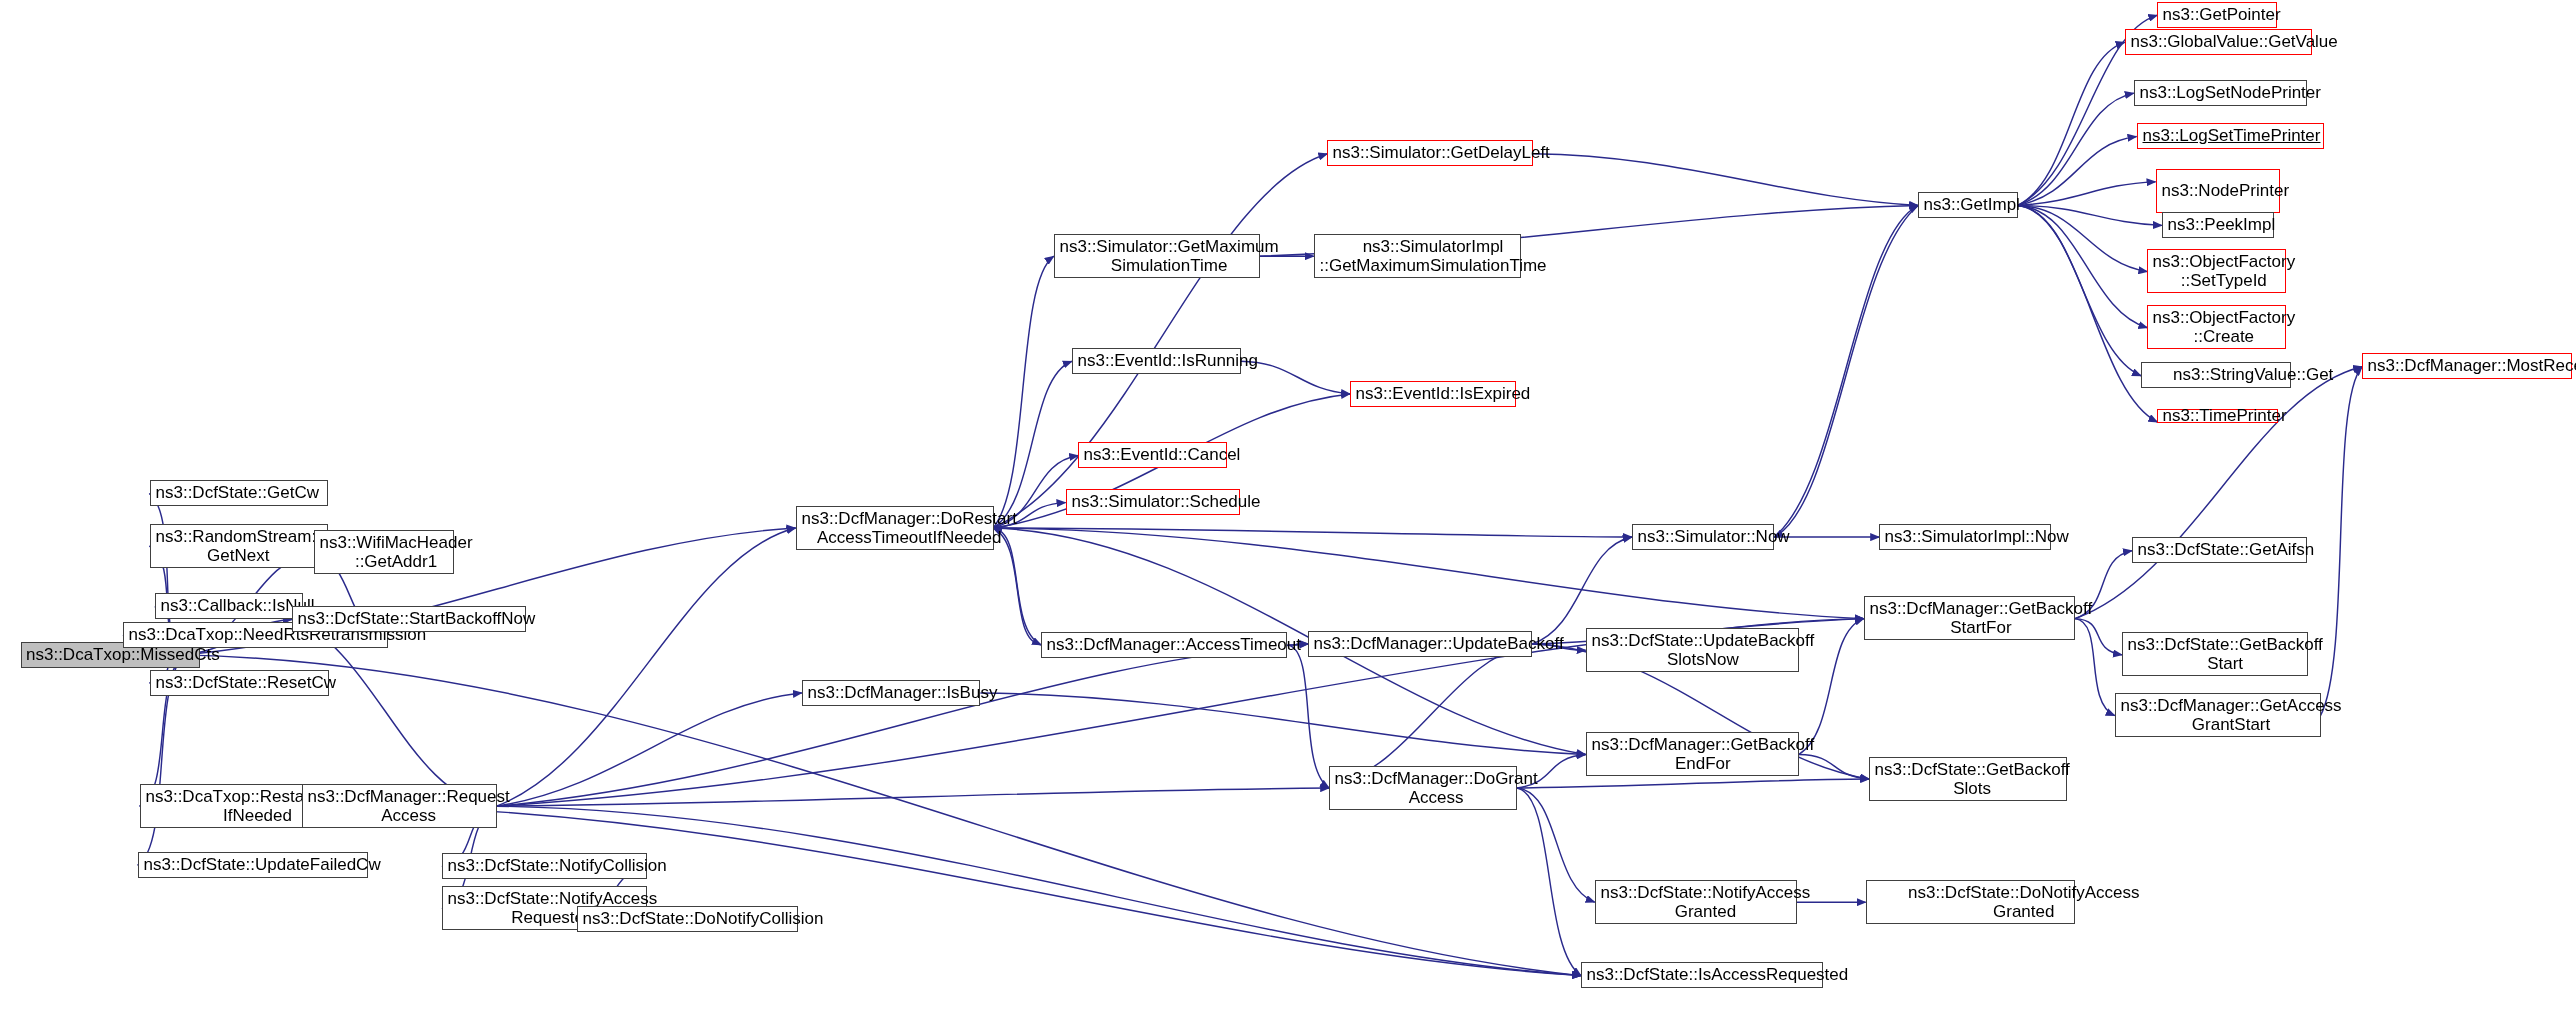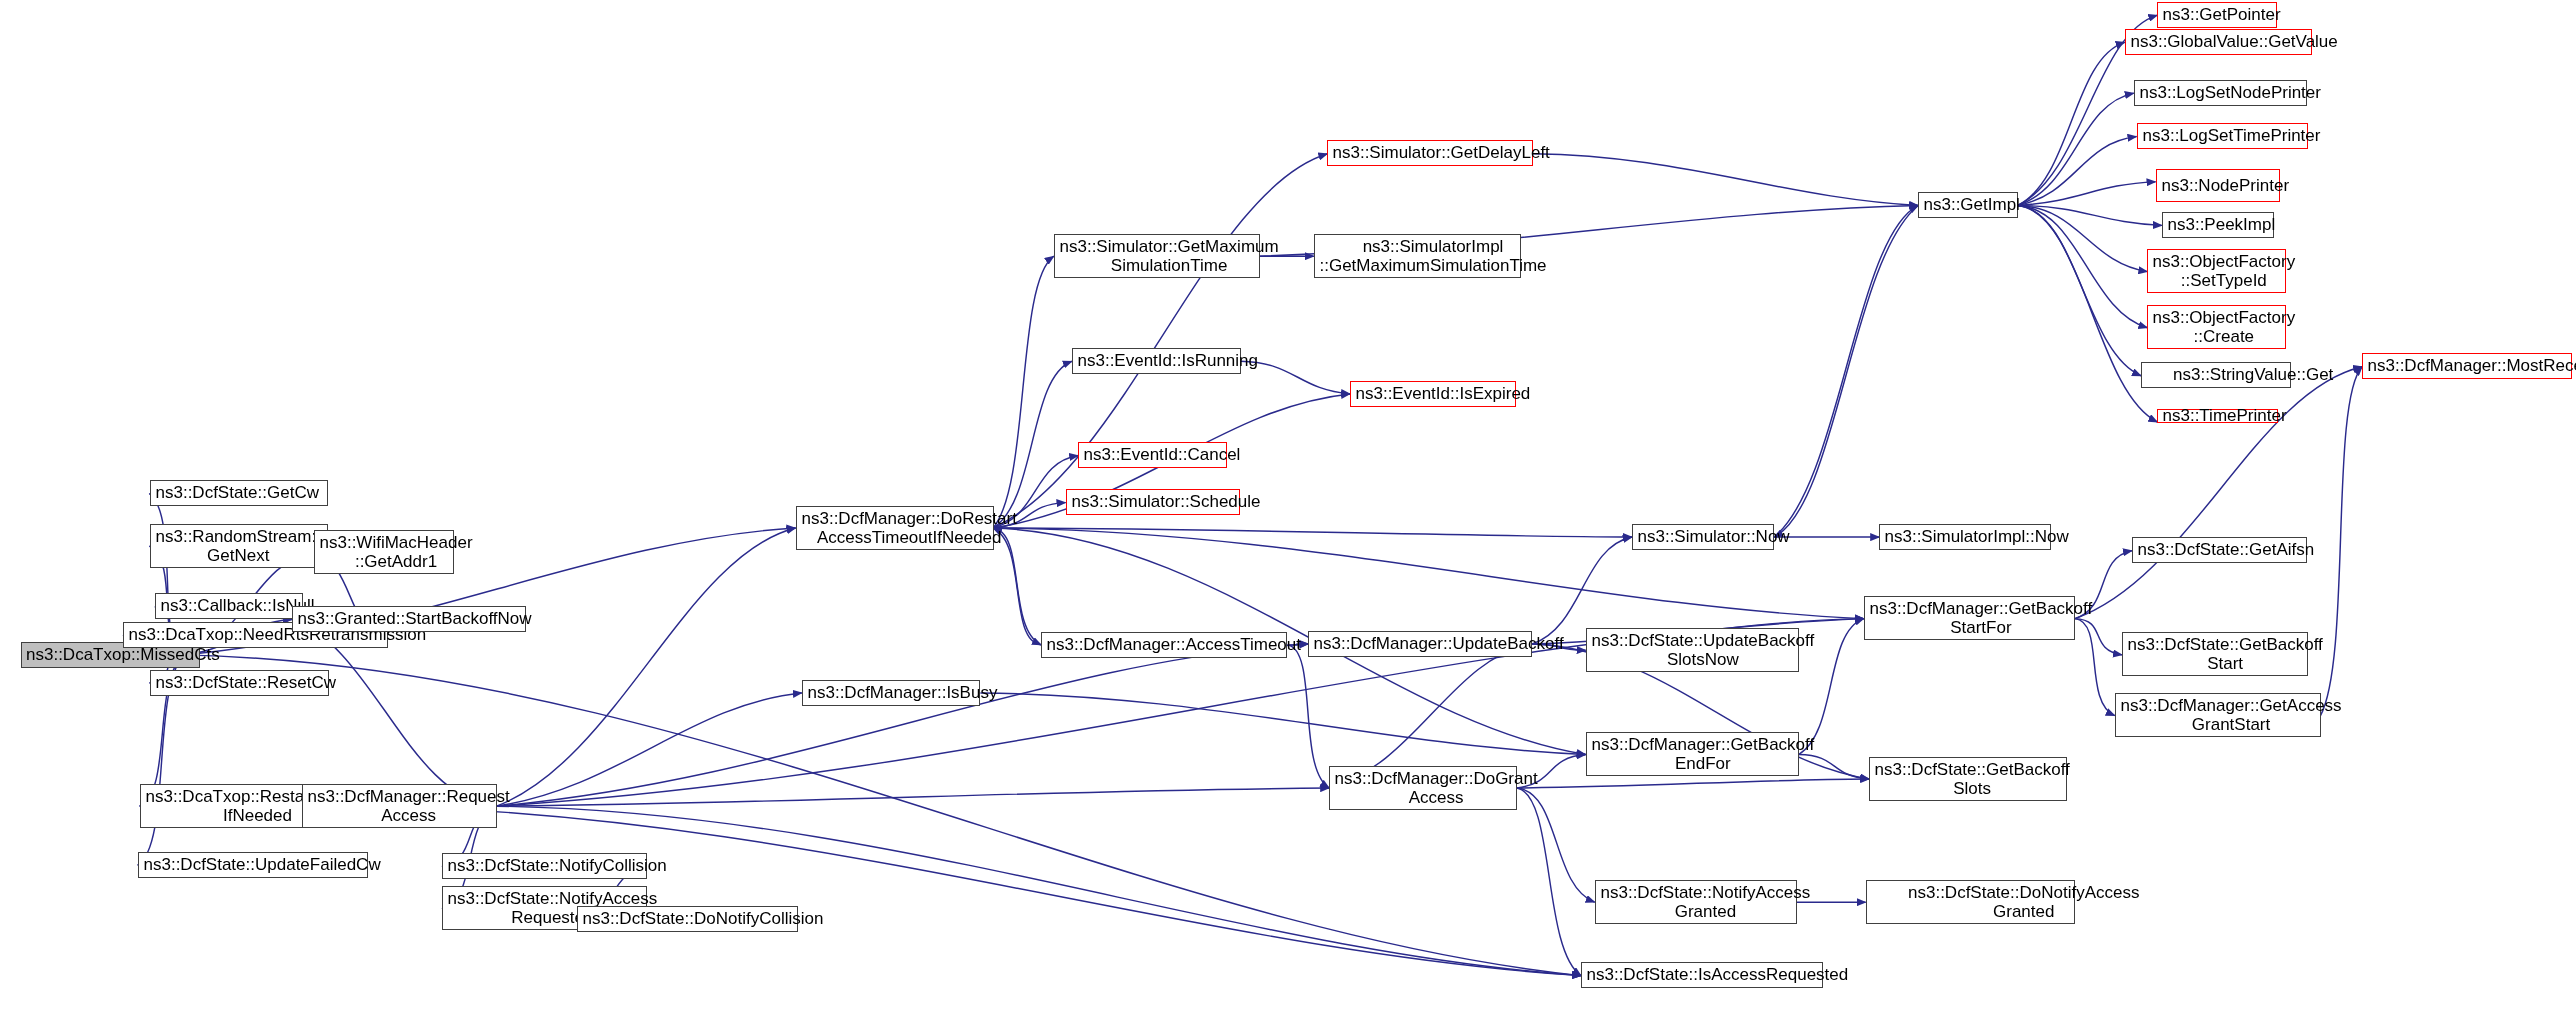--- a/index.html
+++ b/index.html
@@ -104,21 +104,21 @@
       <div class="node" style="left: 150px; top: 524px; width: 178px; height: 44px;"><span>ns3::RandomStream::
 GetNext</span></div>
       <div class="node" style="left: 155px; top: 593px; width: 148px; height: 26px;"><span>ns3::Callback::IsNull</span></div>
       <div class="node" style="left: 123px; top: 622px; width: 265px; height: 26px;"><span>ns3::DcaTxop::NeedRtsRetransmission</span></div>
       <div class="node" style="left: 150px; top: 670px; width: 179px; height: 26px;"><span>ns3::DcfState::ResetCw</span></div>
       <div class="node" style="left: 140px; top: 784px; width: 227px; height: 44px;"><span>ns3::DcaTxop::RestartAccess
 IfNeeded</span></div>
       <div class="node" style="left: 138px; top: 852px; width: 230px; height: 26px;"><span>ns3::DcfState::UpdateFailedCw</span></div>
       <div class="node" style="left: 314px; top: 530px; width: 140px; height: 44px;"><span>ns3::WifiMacHeader
 ::GetAddr1</span></div>
-      <div class="node" style="left: 292px; top: 606px; width: 234px; height: 26px;"><span>ns3::Granted::StartBackoffNow</span></div>
+      <div class="node" style="left: 292px; top: 606px; width: 234px; height: 26px;"><span>ns3::DcfState::StartBackoffNow</span></div>
       <div class="node" style="left: 302px; top: 784px; width: 195px; height: 44px;"><span>ns3::DcfManager::Request
 Access</span></div>
       <div class="node" style="left: 442px; top: 853px; width: 205px; height: 26px;"><span>ns3::DcfState::NotifyCollision</span></div>
       <div class="node" style="left: 442px; top: 886px; width: 205px; height: 44px;"><span>ns3::DcfState::NotifyAccess
 Requested</span></div>
       <div class="node" style="left: 796px; top: 506px; width: 198px; height: 44px;"><span>ns3::DcfManager::DoRestart
 AccessTimeoutIfNeeded</span></div>
       <div class="node" style="left: 1054px; top: 234px; width: 206px; height: 44px;"><span>ns3::Simulator::GetMaximum
 SimulationTime</span></div>
       <div class="node" style="left: 1072px; top: 348px; width: 169px; height: 26px;"><span>ns3::EventId::IsRunning</span></div>
@@ -146,22 +146,22 @@
       <div class="node" style="left: 1879px; top: 524px; width: 172px; height: 26px;"><span>ns3::SimulatorImpl::Now</span></div>
       <div class="node" style="left: 1864px; top: 596px; width: 211px; height: 44px;"><span>ns3::DcfManager::GetBackoff
 StartFor</span></div>
       <div class="node" style="left: 1869px; top: 757px; width: 198px; height: 44px;"><span>ns3::DcfState::GetBackoff
 Slots</span></div>
       <div class="node" style="left: 1866px; top: 880px; width: 209px; height: 44px; padding-left: 41px;"><span>ns3::DcfState::DoNotifyAccess
 Granted</span></div>
       <div class="node red" style="left: 2157px; top: 1.8px; width: 120px; height: 26px;"><span>ns3::GetPointer</span></div>
       <div class="node red" style="left: 2125px; top: 29px; width: 187px; height: 26px;"><span>ns3::GlobalValue::GetValue</span></div>
       <div class="node" style="left: 2134px; top: 80px; width: 173px; height: 26px;"><span>ns3::LogSetNodePrinter</span></div>
-      <div class="node red" style="left: 2137px; top: 123px; width: 171px; height: 26px;"><span>ns3::LogSetTimePrinter</span></div>
-      <div class="node red" style="left: 2156px; top: 169px; width: 124px; height: 33px;"><span>ns3::NodePrinter</span></div>
+      <div class="node red" style="left: 2137px; top: 123px; width: 187px; height: 26px; text-decoration: underline;"><span>ns3::LogSetTimePrinter</span></div>
+      <div class="node red" style="left: 2156px; top: 169px; width: 124px; height: 44px;"><span>ns3::NodePrinter</span></div>
       <div class="node" style="left: 2162px; top: 212px; width: 112px; height: 26px;"><span>ns3::PeekImpl</span></div>
       <div class="node red" style="left: 2147px; top: 249px; width: 139px; height: 44px;"><span>ns3::ObjectFactory
 ::SetTypeId</span></div>
       <div class="node red" style="left: 2147px; top: 305px; width: 139px; height: 44px;"><span>ns3::ObjectFactory
 ::Create</span></div>
       <div class="node" style="left: 2141px; top: 362px; width: 150px; height: 26px; padding-left: 31px;"><span>ns3::StringValue::Get</span></div>
       <div class="node red" style="left: 2157px; top: 409px; width: 121px; height: 14px;"><span>ns3::TimePrinter</span></div>
       <div class="node" style="left: 2132px; top: 537px; width: 175px; height: 26px;"><span>ns3::DcfState::GetAifsn</span></div>
       <div class="node" style="left: 2122px; top: 632px; width: 186px; height: 44px;"><span>ns3::DcfState::GetBackoff
 Start</span></div>

